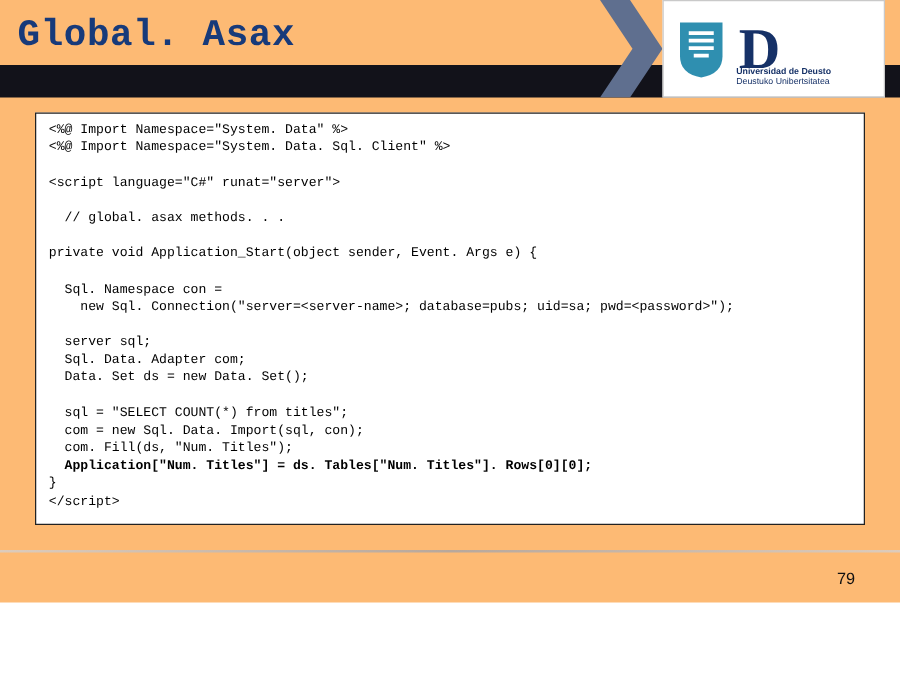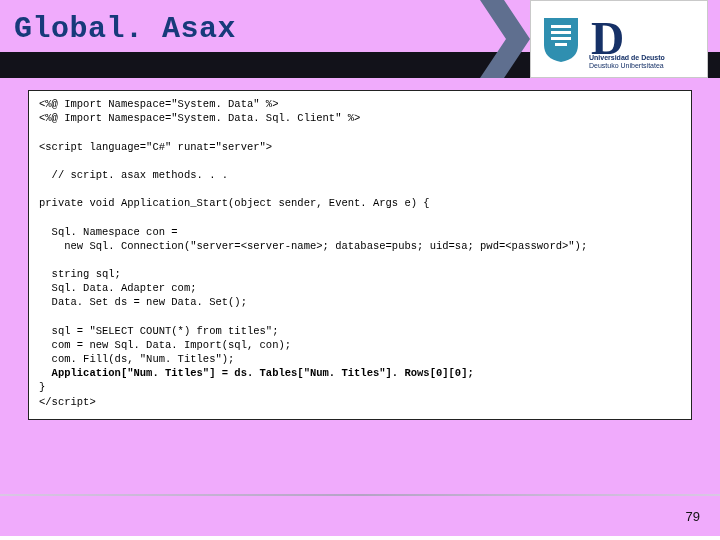--- a/index.html
+++ b/index.html
@@ -1,32 +1,32 @@
 <!DOCTYPE html>
 <html><head>
 <meta charset="utf-8">
 <style>
   * { margin: 0; padding: 0; box-sizing: border-box; }
   html, body { width: 720px; height: 540px; font-family: Verdana, Geneva, sans-serif; background: #fff; overflow: hidden; }
-  .slide { position: relative; width: 720px; height: 536px; background: #f0abfc; }
+  .slide { position: relative; width: 720px; height: 482px; background: #fdba74; }
   .header { position: relative; height: 78px; }
   .title { position: absolute; left: 14px; top: 12px; font-family: "Courier New", monospace; font-size: 30px; font-weight: bold; color: #173a7a; letter-spacing: 0.5px; }
   .navbar { position: absolute; left: 0; top: 52px; width: 720px; height: 26px; background: #12121a; }
   .logo-chev { position: absolute; right: 190px; top: 0; width: 50px; height: 78px; }
   .logo-chev svg { width: 50px; height: 78px; display: block; }
   .logo-box { position: absolute; right: 12px; top: 0; width: 178px; height: 78px; border: 1px solid #c9c9c9; background: #fff; display: flex; align-items: center; gap: 8px; padding: 8px 10px; }
   .shield { width: 40px; height: 48px; }
   .shield svg { width: 40px; height: 48px; display: block; }
   .d-letter { font-family: Georgia, 'Times New Roman', serif; font-size: 46px; font-weight: bold; color: #163167; line-height: 1; margin-left: 2px; }
   .uni-text { position: absolute; left: 58px; bottom: 6px; font-size: 7px; color: #163167; line-height: 1.25; }
   .uni-text .row1 { font-weight: bold; }
   .codebox { position: absolute; left: 28px; top: 90px; width: 664px; border: 1px solid #222; background: #fff; padding: 6px 10px 10px 10px; font-family: "Courier New", monospace; font-size: 10.5px; line-height: 1.35; color: #000; white-space: pre; overflow: hidden; }
   .codebox .bold { font-weight: bold; }
   .footer-line { position: absolute; left: 0; bottom: 40px; width: 720px; height: 2px; background: linear-gradient(to right, #cfd3da 0%, #9aa0ad 50%, #cfd3da 100%); opacity: 0.7; }
-  .pagenum { position: absolute; right: 20px; bottom: 12px; font-size: 13px; color: #111; }
+  .pagenum { position: absolute; right: 36px; bottom: 12px; font-size: 13px; color: #111; }
 </style>
 </head>
 <body>
 
 <div class="slide">
 
   <div class="header">
     <div class="title">Global. Asax</div>
     <div class="navbar"></div>
 
@@ -52,28 +52,28 @@
         <div>Deustuko Unibertsitatea</div>
       </div>
     </div>
   </div>
 
   <div class="codebox"><span>&lt;%@ Import Namespace="System. Data" %&gt;</span>
 <span>&lt;%@ Import Namespace="System. Data. Sql. Client" %&gt;</span>
 <span></span>
 <span>&lt;script language="C#" runat="server"&gt;</span>
 <span></span>
-<span>  // script. asax methods. . .</span>
+<span>  // global. asax methods. . .</span>
 <span></span>
 <span>private void Application_Start(object sender, Event. Args e) {</span>
 <span></span>
 <span>  Sql. Namespace con =</span>
 <span>    new Sql. Connection("server=&lt;server-name&gt;; database=pubs; uid=sa; pwd=&lt;password&gt;");</span>
 <span></span>
-<span>  string sql;</span>
+<span>  server sql;</span>
 <span>  Sql. Data. Adapter com;</span>
 <span>  Data. Set ds = new Data. Set();</span>
 <span></span>
 <span>  sql = "SELECT COUNT(*) from titles";</span>
 <span>  com = new Sql. Data. Import(sql, con);</span>
 <span>  com. Fill(ds, "Num. Titles");</span>
 <span class="bold">  Application["Num. Titles"] = ds. Tables["Num. Titles"]. Rows[0][0];</span>
 <span>}</span>
 <span>&lt;/scr</span><span>ipt&gt;</span></div>
 

